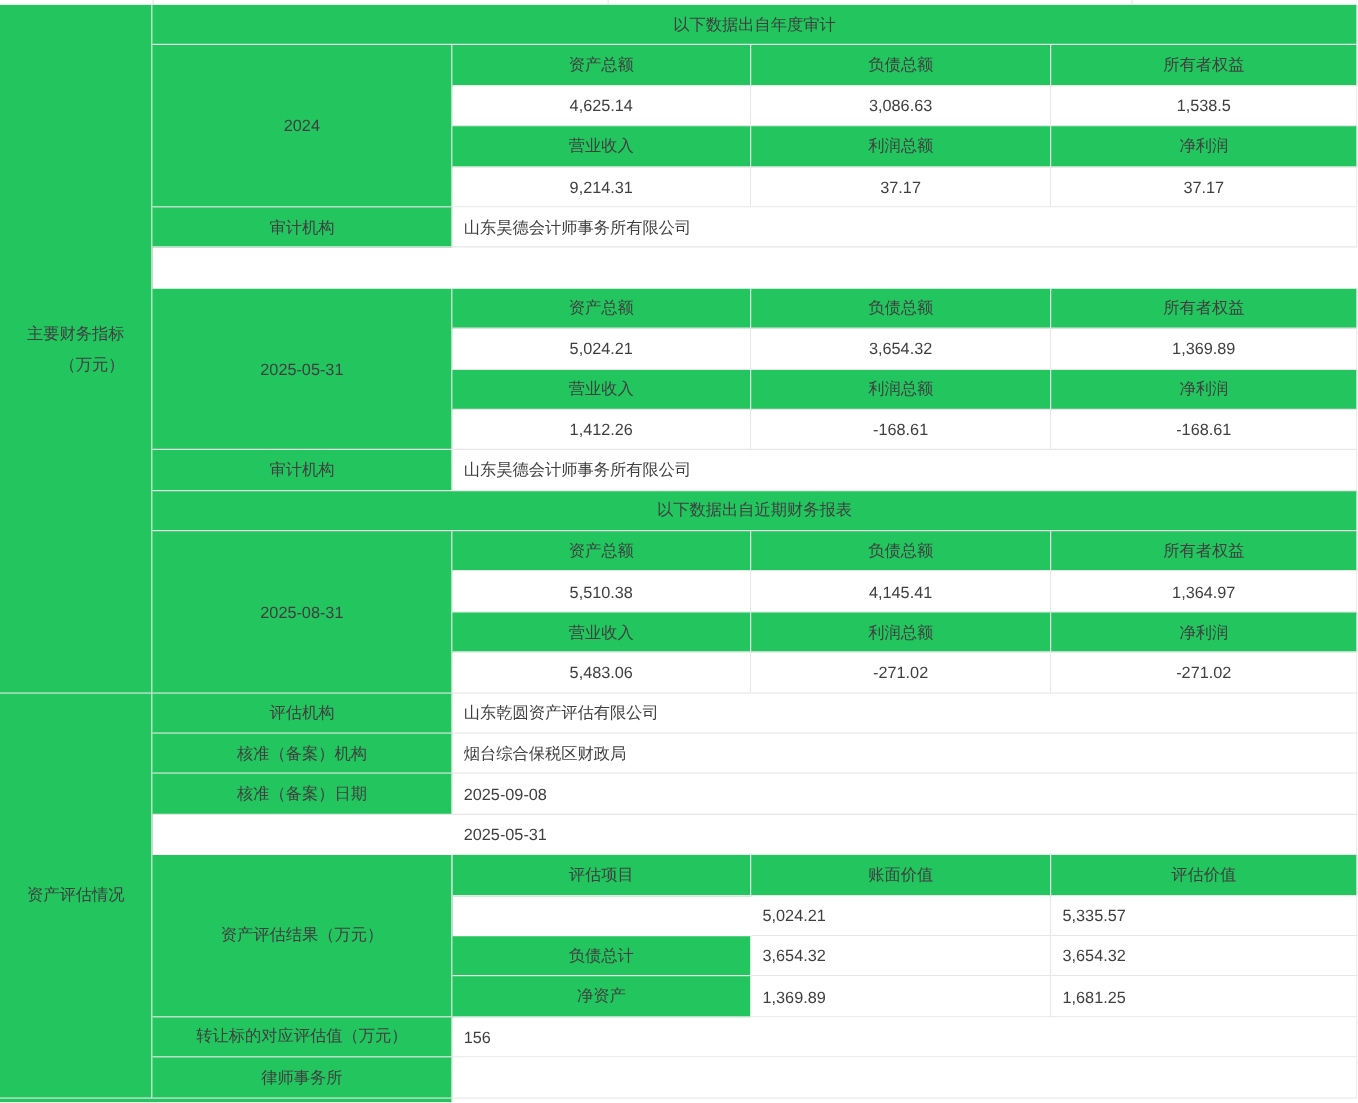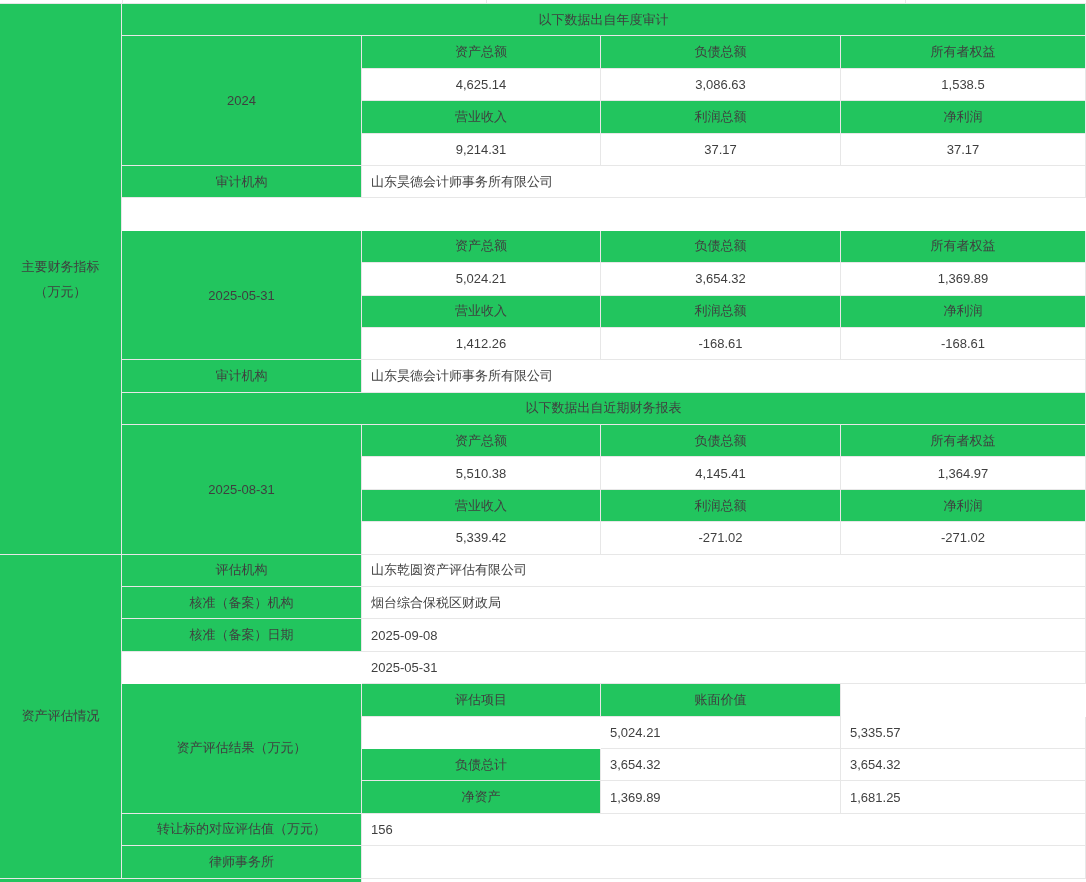--- a/index.html
+++ b/index.html
@@ -19,21 +19,21 @@
     border-right:1px solid #e7e7e7;
     border-bottom:1px solid #e7e7e7;
     display:flex;align-items:center;justify-content:center;
     background:#fff;overflow:hidden;white-space:nowrap;
   }
   .g{background:#22c55e;}
   .l{justify-content:flex-start;padding-left:9px;}
   .nb{border-bottom:none;}
   .sliver{position:relative;background:#fff;border-bottom:1px solid #e7e7e7;box-sizing:border-box;}
   .vline{position:absolute;top:0;bottom:0;width:1px;background:#e7e7e7;}
-  .stack{display:flex;flex-direction:column;align-items:center;line-height:25px;}
+  .stack{display:flex;flex-direction:column;align-items:flex-end;line-height:25px;}
 </style>
 </head>
 <body>
 
 <div class="page">
   <div class="grid">
 
     <div class="sliver" style="grid-area:1/1/2/6">
       <div class="vline" style="left:122px"></div>
       <div class="vline" style="left:486px"></div>
@@ -99,39 +99,40 @@
     <div class="cell g" style="grid-area:15/5/16/6">所有者权益</div>
 
     <div class="cell" style="grid-area:16/3/17/4">5,510.38</div>
     <div class="cell" style="grid-area:16/4/17/5">4,145.41</div>
     <div class="cell" style="grid-area:16/5/17/6">1,364.97</div>
 
     <div class="cell g" style="grid-area:17/3/18/4">营业收入</div>
     <div class="cell g" style="grid-area:17/4/18/5">利润总额</div>
     <div class="cell g" style="grid-area:17/5/18/6">净利润</div>
 
-    <div class="cell" style="grid-area:18/3/19/4">5,339.42</div>
+    <div class="cell" style="grid-area:18/3/19/4">5,483.06</div>
     <div class="cell" style="grid-area:18/4/19/5">-271.02</div>
     <div class="cell" style="grid-area:18/5/19/6">-271.02</div>
 
     <div class="cell g" style="grid-area:19/2/20/3">评估机构</div>
     <div class="cell l" style="grid-area:19/3/20/6">山东乾圆资产评估有限公司</div>
 
     <div class="cell g" style="grid-area:20/2/21/3">核准（备案）机构</div>
     <div class="cell l" style="grid-area:20/3/21/6">烟台综合保税区财政局</div>
 
     <div class="cell g" style="grid-area:21/2/22/3">核准（备案）日期</div>
     <div class="cell l" style="grid-area:21/3/22/6">2025-09-08</div>
 
     <div class="cell l" style="grid-area:22/3/23/6">2025-05-31</div>
 
     <div class="cell g" style="grid-area:23/3/24/4">评估项目</div>
 
     <div class="cell g" style="grid-area:23/2/27/3">资产评估结果（万元）</div>
     <div class="cell g" style="grid-area:23/4/24/5">账面价值</div>
+    <div class="cell g" style="grid-area:23/5/24/6">评估价值</div>
 
     <div class="cell l" style="grid-area:24/4/25/5">5,024.21</div>
     <div class="cell l" style="grid-area:24/5/25/6">5,335.57</div>
 
     <div class="cell g" style="grid-area:25/3/26/4">负债总计</div>
     <div class="cell l" style="grid-area:25/4/26/5">3,654.32</div>
     <div class="cell l" style="grid-area:25/5/26/6">3,654.32</div>
 
     <div class="cell g" style="grid-area:26/3/27/4">净资产</div>
     <div class="cell l" style="grid-area:26/4/27/5">1,369.89</div>

